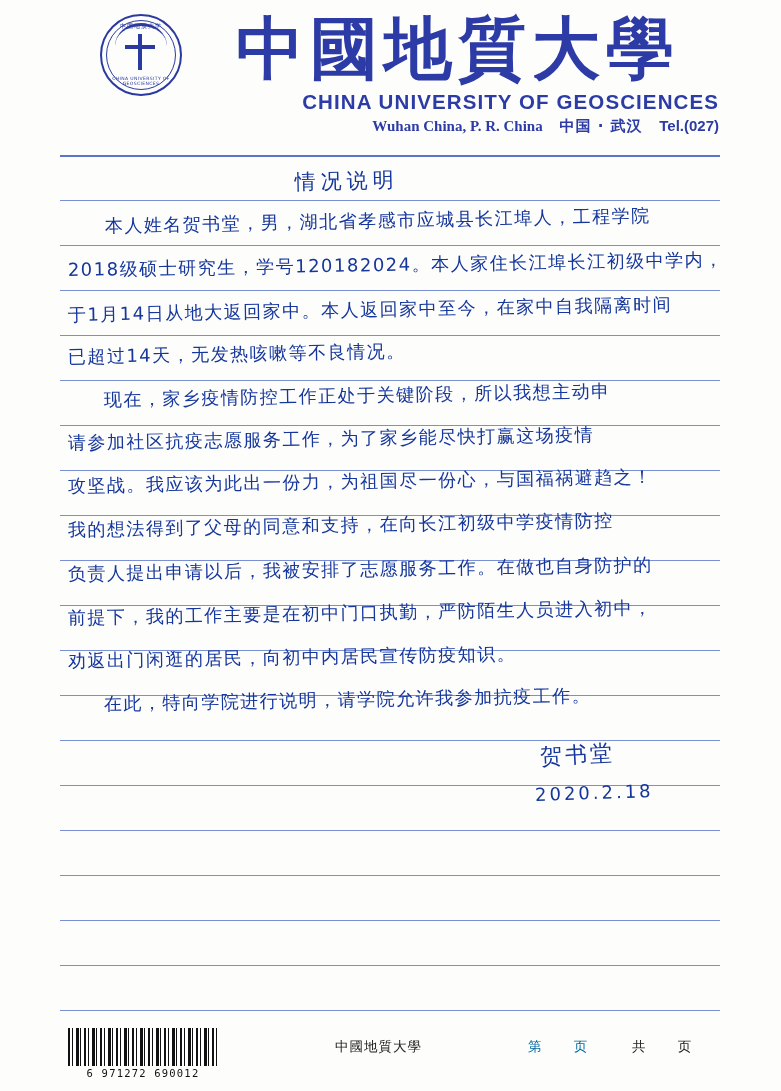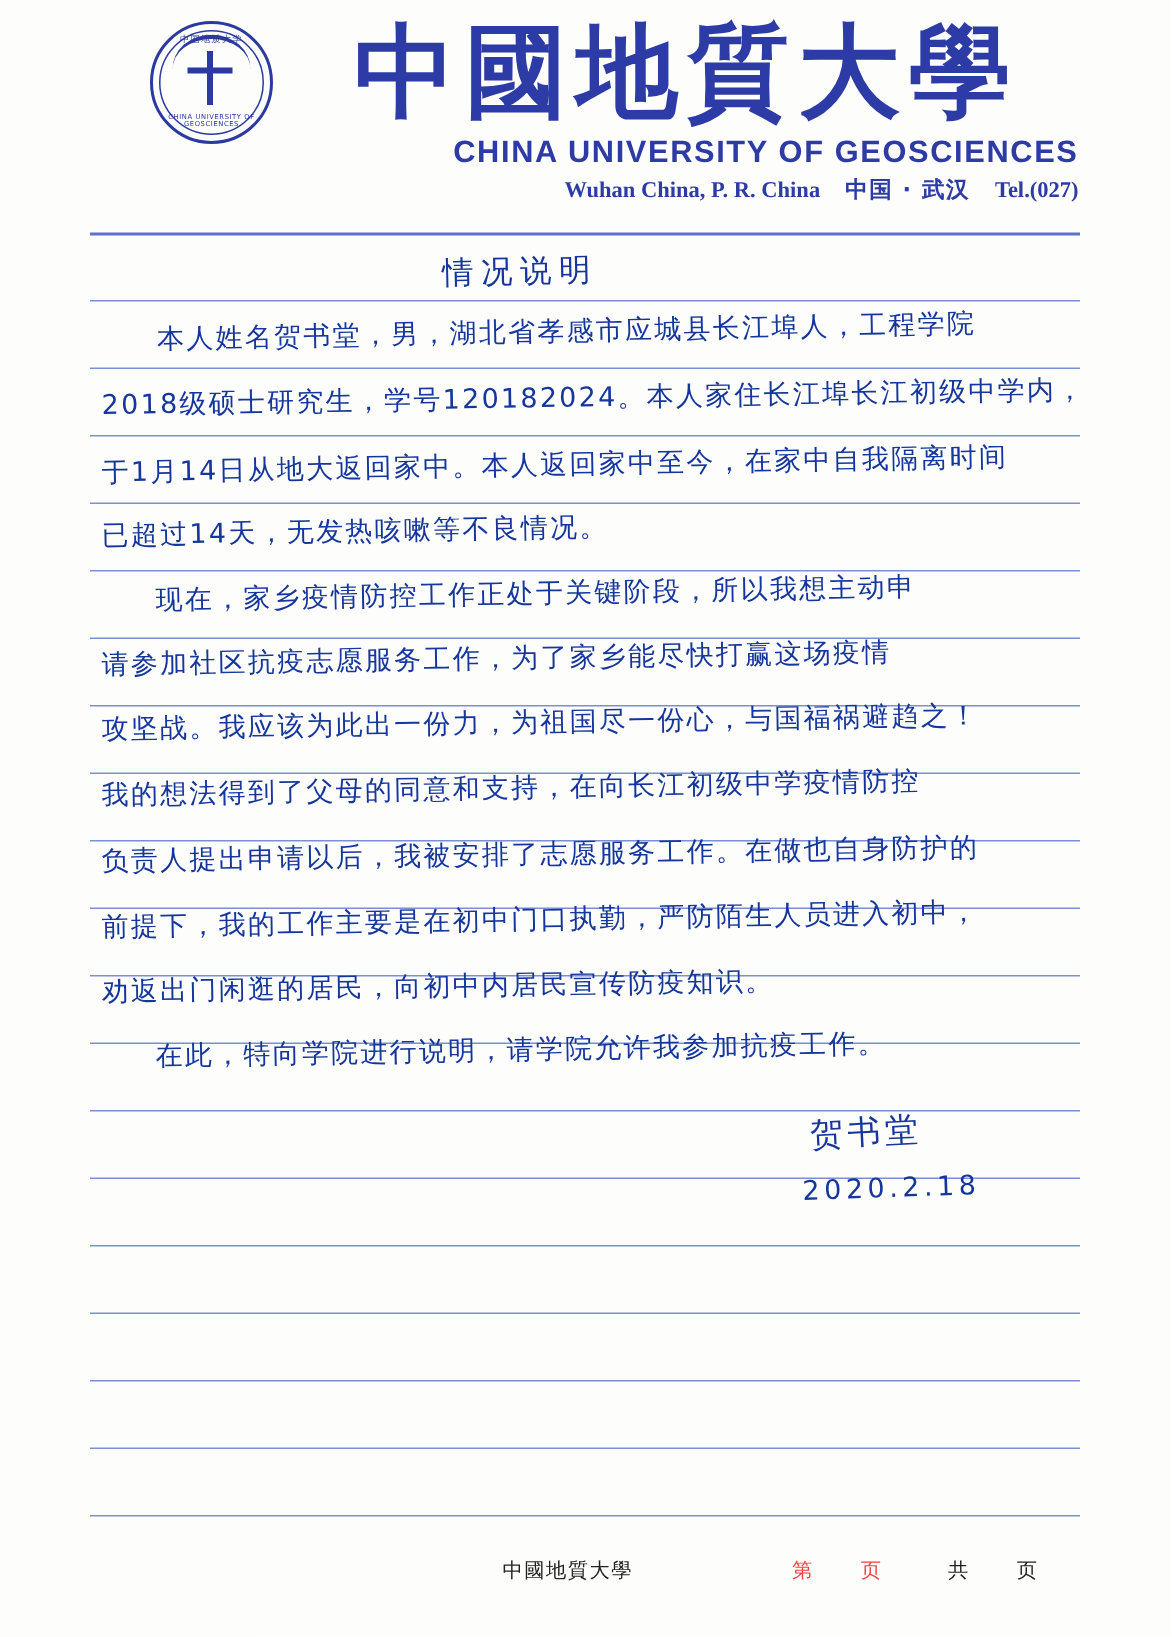--- a/index.html
+++ b/index.html
@@ -135,21 +135,21 @@
   .sub-line .serif {
     font-family: "Liberation Serif", serif;
     font-weight: bold;
   }
   .sub-line .cjk {
     font-family: "DejaVu Sans", sans-serif;
     font-weight: bold;
     letter-spacing: 1px;
   }
   .sub-line .tel {
-    font-family: Liberation Serif, serif;
+    font-family: Liberation Sans, sans-serif;
     font-weight: bold;
     margin-top: 12px;
   }
 
   
   .rules {
     position: absolute;
     left: 60px;
     top: 155px;
     width: 660px;
@@ -230,21 +230,21 @@
     font-size: 13.5px;
     color: #222;
     letter-spacing: 1px;
   }
   .pagenum {
     position: absolute;
     left: 528px;
     top: 18px;
     font-family: "DejaVu Sans", sans-serif;
     font-size: 13.5px;
-    color: #ef4444;
+    color: #0369a1;
     letter-spacing: 14px;
     text-align: right;
   }
   .pagetotal {
     position: absolute;
     left: 632px;
     top: 18px;
     font-family: "DejaVu Sans", sans-serif;
     font-size: 13.5px;
     color: #222;
@@ -316,18 +316,22 @@
   <div class="hand" style="left:68px; top:562px; transform:rotate(-0.9deg);">负责人提出申请以后，我被安排了志愿服务工作。在做也自身防护的</div>
   <div class="hand" style="left:68px; top:606px; transform:rotate(-1.0deg);">前提下，我的工作主要是在初中门口执勤，严防陌生人员进入初中，</div>
   <div class="hand" style="left:68px; top:649px; transform:rotate(-0.9deg);">劝返出门闲逛的居民，向初中内居民宣传防疫知识。</div>
 
   <div class="hand" style="left:104px; top:692px; transform:rotate(-1.0deg);">在此，特向学院进行说明，请学院允许我参加抗疫工作。</div>
 
   <div class="sig" style="left:540px; top:740px; font-size:22px; letter-spacing:3px; transform:rotate(-3deg);">贺书堂</div>
   <div class="sig" style="left:535px; top:782px; font-size:18px; letter-spacing:3px; transform:rotate(-2deg);">2020.2.18</div>
 
   <div class="footer">
+    <div class="barcode">
+      <div class="bars"></div>
+      <div class="num">6 971272 690012</div>
+    </div>
     <div class="printer">中國地質大學</div>
     <div class="pagenum">第 页</div>
     <div class="pagetotal">共 页</div>
   </div>
 
 </div>
 
 </body></html>

